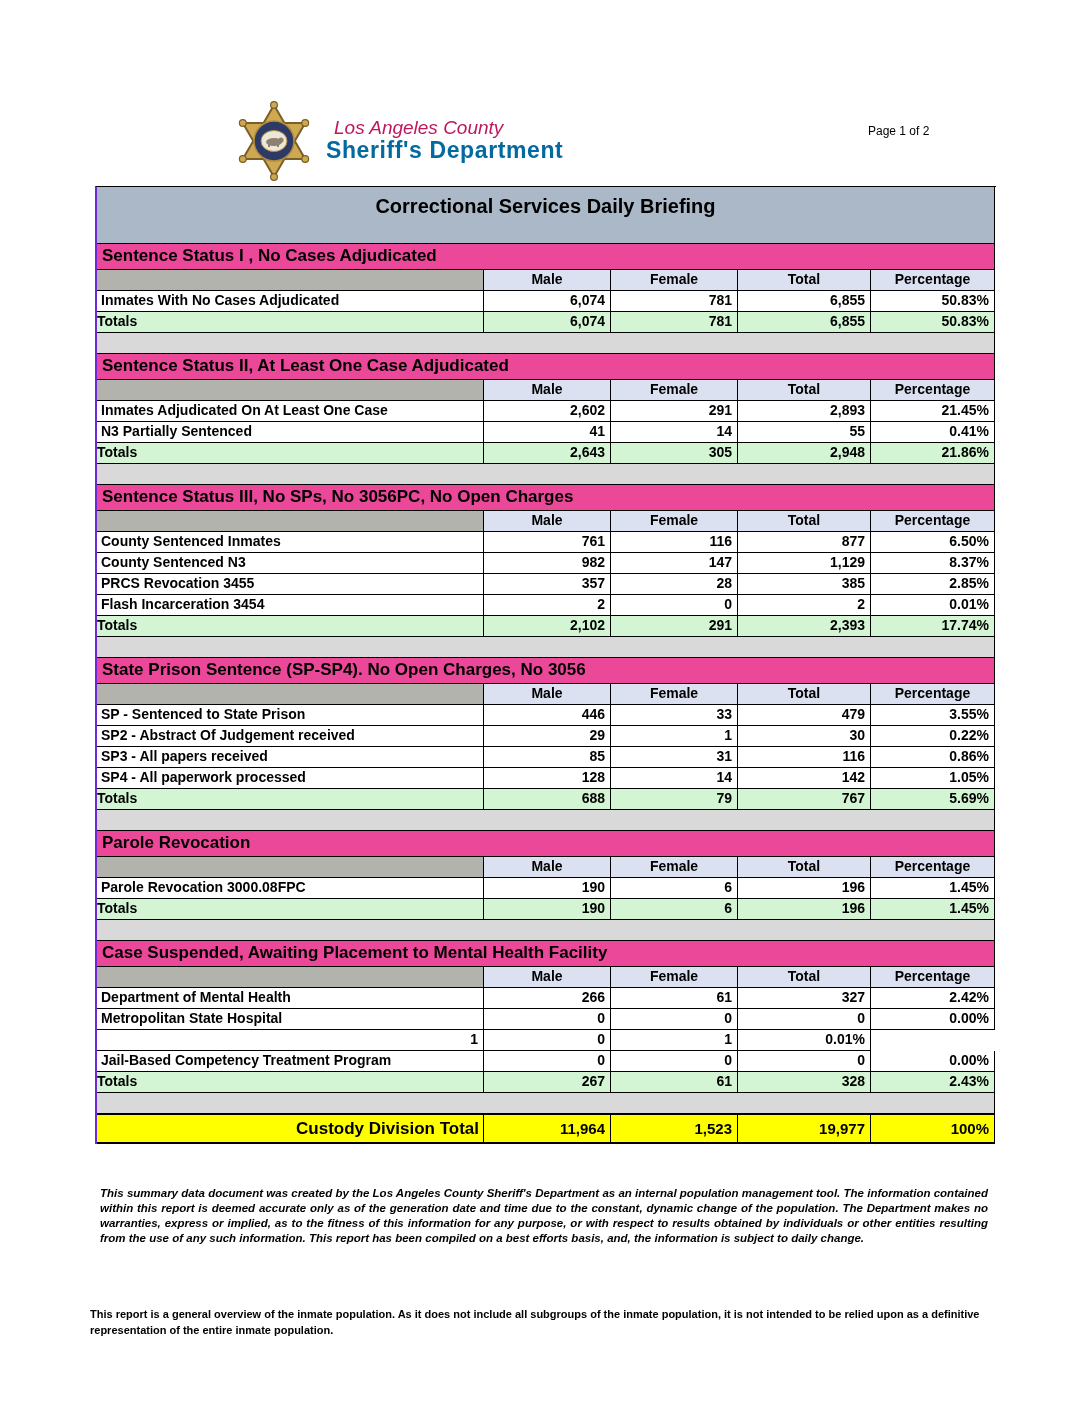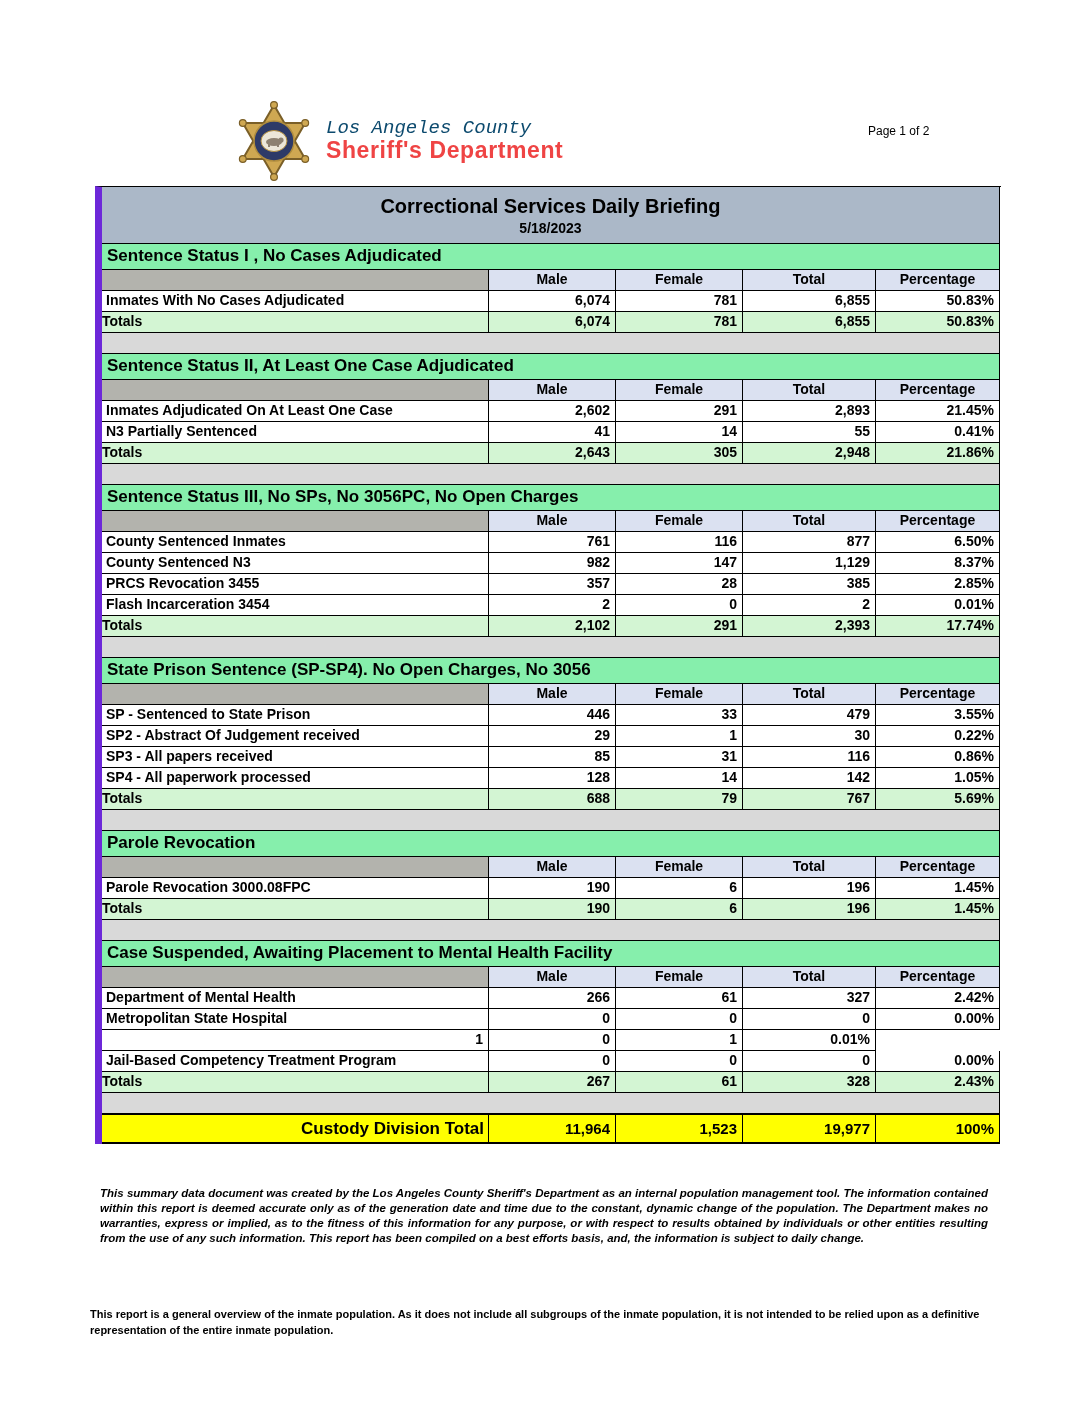--- a/index.html
+++ b/index.html
@@ -3,35 +3,35 @@
 <meta charset="utf-8">
 <style>
   html,body{margin:0;padding:0;}
   body{
     width:1088px;height:1408px;position:relative;background:#ffffff;
     font-family:"Liberation Sans",sans-serif;color:#000;
   }
   
   .badge{position:absolute;left:232px;top:100px;width:84px;height:88px;}
   .org{position:absolute;left:326px;top:118px;}
-  .org-line1{font-family:Liberation Mono, monospace;font-style:italic;font-size:19px;color:#0c4a6e;line-height:20px;}
-  .org-line2{font-size:23px;font-weight:bold;letter-spacing:0.6px;line-height:24px;color:#ef4444;}
+  .org-line1{font-family:Liberation Sans, sans-serif;font-style:italic;font-size:19px;color:#be185d;line-height:20px;margin-left:8px;}
+  .org-line2{font-size:23px;font-weight:bold;letter-spacing:0.6px;line-height:24px;color:#0369a1;}
   .page-label{position:absolute;left:868px;top:124px;font-size:12px;font-weight:normal;}
 
   
-  .report{position:absolute;left:95px;top:186px;width:899px;border-left:7px solid #6d28d9;border-top:1px solid #000;}
+  .report{position:absolute;left:95px;top:186px;width:899px;border-left:2px solid #6d28d9;border-top:1px solid #000;}
   .row{display:grid;grid-template-columns:387px 127px 127px 133px 124px;}
   .cell{box-sizing:border-box;border-right:1px solid #000;border-bottom:1px solid #000;overflow:hidden;white-space:nowrap;}
   .full{grid-column:1 / -1;}
 
   .title-row .cell{height:57px;background:#abb8c8;text-align:center;}
   .rpt-title{font-size:20px;font-weight:bold;padding-top:6px;line-height:26px;}
   .rpt-date{font-size:14px;font-weight:bold;line-height:18px;}
 
-  .section-title-row .cell{height:26px;line-height:24px;background:#86efac;font-size:17px;font-weight:bold;padding-left:5px;}
+  .section-title-row .cell{height:26px;line-height:24px;background:#ec4899;font-size:17px;font-weight:bold;padding-left:5px;}
 
   .col-header-row .cell{height:21px;line-height:19px;background:#dbe1f1;font-size:14px;font-weight:bold;text-align:center;}
   .col-header-row .hdr-corner{background:#b3b3ad;}
 
   .data-row .cell{height:21px;line-height:19px;background:#ffffff;font-size:14px;font-weight:bold;}
   .row-label{padding-left:4px;text-align:left;}
   .num-cell{text-align:right;padding-right:5px;}
 
   .totals-row .cell{height:21px;line-height:19px;background:#d3f5d3;font-size:14px;font-weight:bold;}
   .totals-label{padding-right:4px;}
@@ -78,21 +78,20 @@
 <div class="org">
   <div class="org-line1">Los Angeles County</div>
   <div class="org-line2">Sheriff's Department</div>
 </div>
 <div class="page-label">Page 1 of 2</div>
 
 <div class="report">
   <div class="row title-row">
     <div class="cell full">
       <div class="rpt-title">Correctional Services Daily Briefing</div>
-      <div class="rpt-date">5/18/2023</div>
     </div>
   </div>
 
   <div id="sections-container">
       <div class="row section-title-row">
         <div class="cell full">Sentence Status I , No Cases Adjudicated</div>
       </div>
       <div class="row col-header-row">
         <div class="cell hdr-corner"></div>
         <div class="cell ">Male</div>

